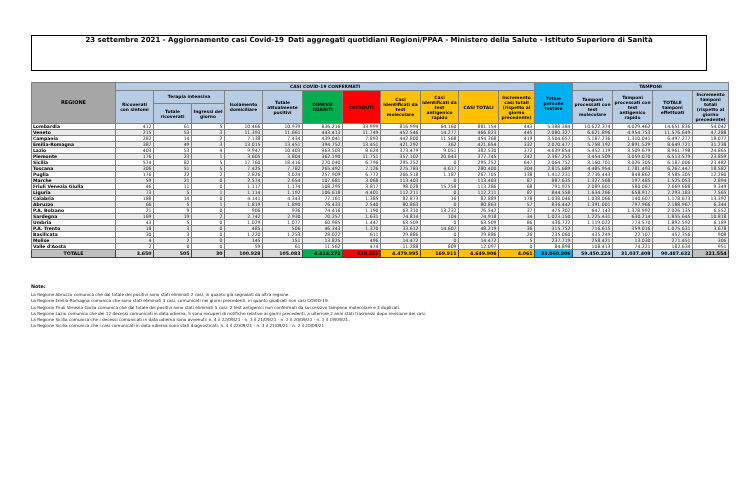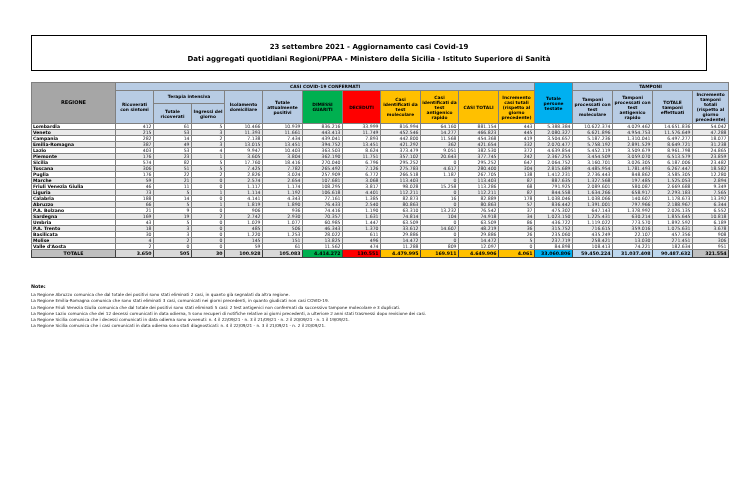--- a/index.html
+++ b/index.html
@@ -1,18 +1,18 @@
 <!DOCTYPE html>
 <html><head>
 <meta charset="utf-8">
 <style>
   html,body{margin:0;padding:0;background:#fff;}
   .page{position:relative;width:740px;height:480px;background:#ffffff;font-family:"DejaVu Sans",sans-serif;overflow:hidden;}
   .title-box{position:absolute;left:31px;top:35px;width:674px;height:34px;border:1px solid #000;background:#fff;
-    display:flex;flex-direction:column;justify-content:center;text-align:center;gap:4px;}
+    display:flex;flex-direction:row;justify-content:center;text-align:center;gap:4px;}
   .t-line{font-size:7px;font-weight:bold;color:#000;}
   table.covid{position:absolute;left:31px;top:82px;width:677px;border-collapse:collapse;table-layout:fixed;}
   table.covid th,table.covid td{border:0.5px solid #808080;overflow:hidden;box-sizing:border-box;}
   thead th{font-size:4.4px;font-weight:bold;color:#000;text-align:center;vertical-align:middle;padding:1px;line-height:1.15;background:#fff;}
   .hdr-gray{background:#A6A6A6;font-size:5px;}
   .hdr-blue{background:#B8CCE4;}
   .hdr-green{background:#00B050;}
   .hdr-red{background:#FF0000;}
   .hdr-orange{background:#FFC000;}
   .hdr-cyan{background:#00B0F0;}
@@ -34,21 +34,21 @@
   .notes-label{font-size:4.8px;font-weight:bold;color:#000;margin-bottom:3px;}
   .note-line{font-size:4.2px;color:#1a1a1a;line-height:1.5;}
 </style>
 </head>
 <body>
 
 <div class="page">
 
   <div class="title-box">
     <div class="t-line">23 settembre 2021 - Aggiornamento casi Covid-19</div>
-    <div class="t-line">Dati aggregati quotidiani Regioni/PPAA - Ministero della Sicilia - Istituto Superiore di Sanità</div>
+    <div class="t-line">Dati aggregati quotidiani Regioni/PPAA - Ministero della Salute - Istituto Superiore di Sanità</div>
   </div>
 
   <table class="covid">
     <colgroup>
       <col style="width:84px">
         <col style="width:38px">
         <col style="width:38px">
         <col style="width:33px">
       <col style="width:38px">
         <col style="width:40px">

